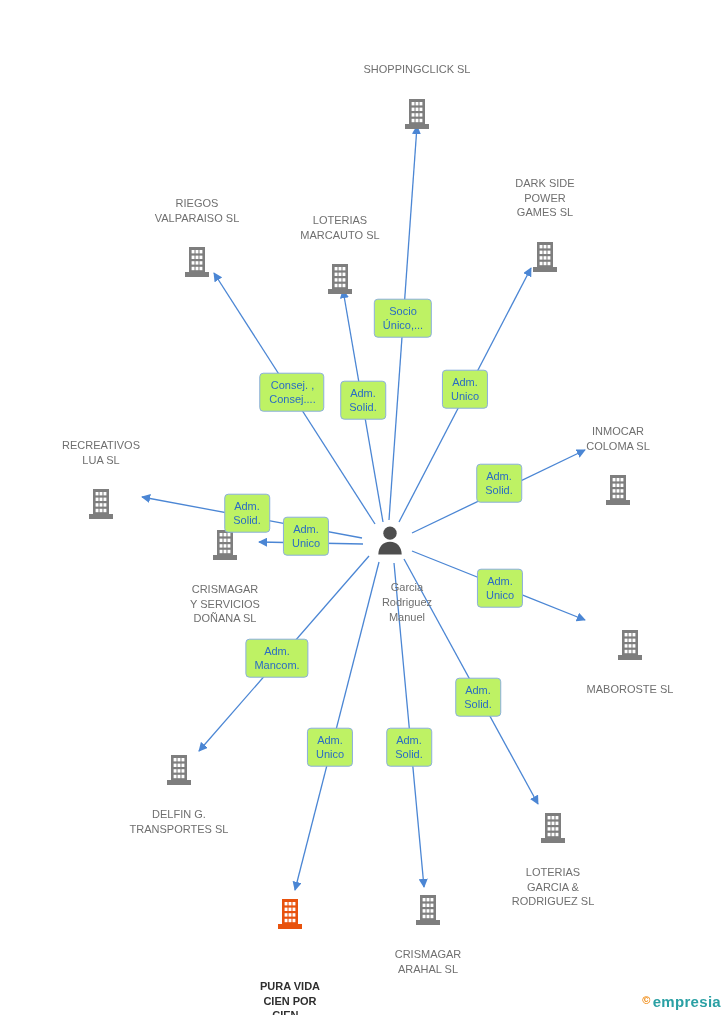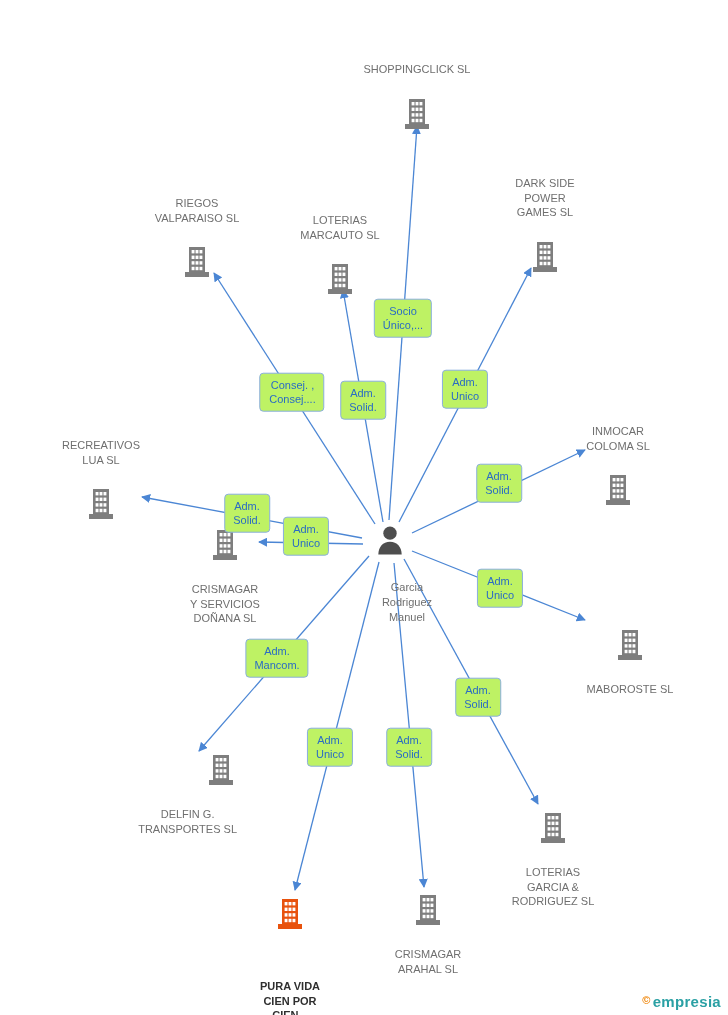--- a/index.html
+++ b/index.html
@@ -136,21 +136,21 @@
 DOÑANA SL</div>
   </div>
 
   <div class="node" style="left:630px;top:630px;">
     <svg class="b-icon" viewBox="0 0 32 30">
         <use href="#building"></use>
       </svg>
     <div class="c-label pre">MABOROSTE SL</div>
   </div>
 
-  <div class="node" style="left:179px;top:755px;align-items:flex-end;">
+  <div class="node" style="left:179px;top:755px;">
     <svg class="b-icon" viewBox="0 0 32 30">
         <use href="#building"></use>
       </svg>
     <div class="c-label pre">DELFIN G.
 TRANSPORTES SL</div>
   </div>
 
   <div class="node" style="left:553px;top:813px;">
     <svg class="b-icon" viewBox="0 0 32 30">
         <use href="#building"></use>

